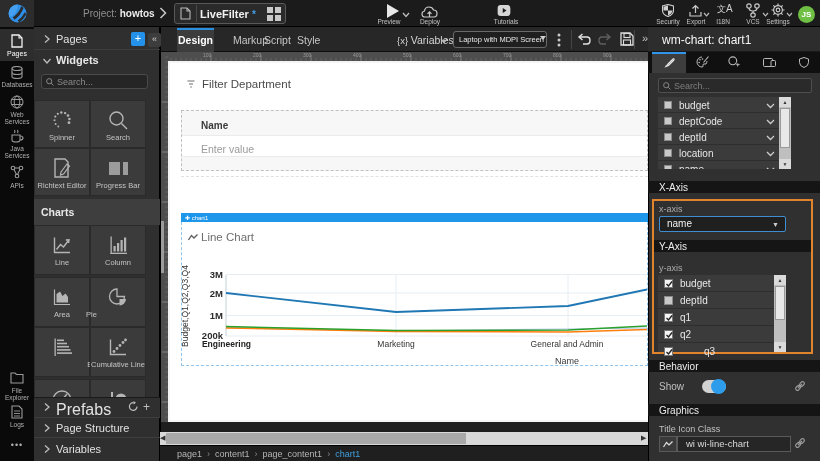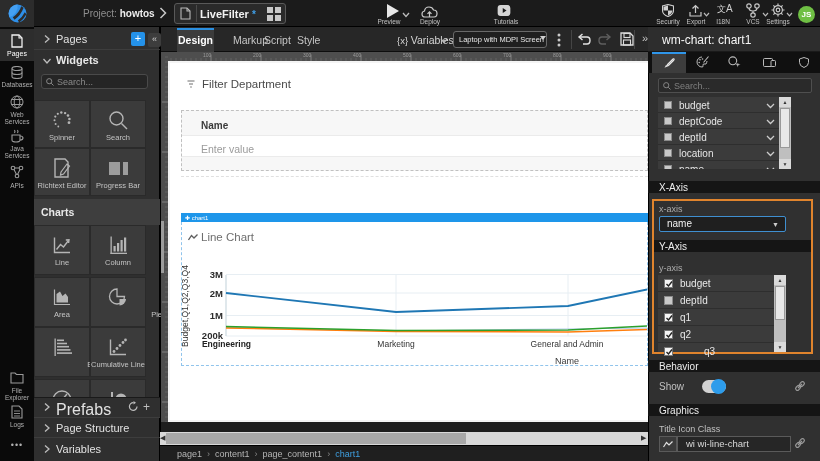--- a/index.html
+++ b/index.html
@@ -284,21 +284,21 @@
       </g>
     </svg>
     <div class="abs" style="left:35px;top:310px;width:54px;text-align:center;font-size:7.5px;color:#c4c4c4;white-space:nowrap;">Area</div>
     <div class="abs" style="left:91px;top:278px;width:54px;height:48px;background:#3b3b3b;outline:1px solid #2a2a2a;overflow:hidden;"></div>
     <svg class="abs" style="left:108px;top:287px;" width="20" height="20" viewBox="0 0 20 20">
       <g>
         <path d="M9 2 A7.5 7.5 0 1 0 16.5 9.5 L9 9.5 Z" fill="none" stroke="#b5b5b5" stroke-width="1.3"></path>
         <path d="M11.5 12 H18 A6.5 6.5 0 0 1 11.5 18.5 Z" fill="#b5b5b5"></path>
       </g>
     </svg>
-    <div class="abs" style="left:108px;top:310px;width:54px;text-align:right;font-size:7.5px;color:#c4c4c4;white-space:nowrap;">Pie</div>
+    <div class="abs" style="left:86px;top:310px;width:54px;text-align:left;font-size:7.5px;color:#c4c4c4;white-space:nowrap;">Pie</div>
     <div class="abs" style="left:35px;top:328px;width:54px;height:48px;background:#3b3b3b;outline:1px solid #2a2a2a;overflow:hidden;"></div>
     <svg class="abs" style="left:52px;top:337px;" width="20" height="20" viewBox="0 0 20 20">
       <g fill="#b5b5b5">
         <rect x="2.5" y="1.5" width="1.3" height="17.5"></rect>
         <rect x="5" y="2.5" width="7" height="1.6"></rect>
         <rect x="5" y="5.7" width="10" height="1.6"></rect>
         <rect x="5" y="8.9" width="12" height="1.6"></rect>
         <rect x="5" y="12.1" width="13.5" height="1.6"></rect>
         <rect x="5" y="15.3" width="15" height="1.6"></rect>
       </g>

